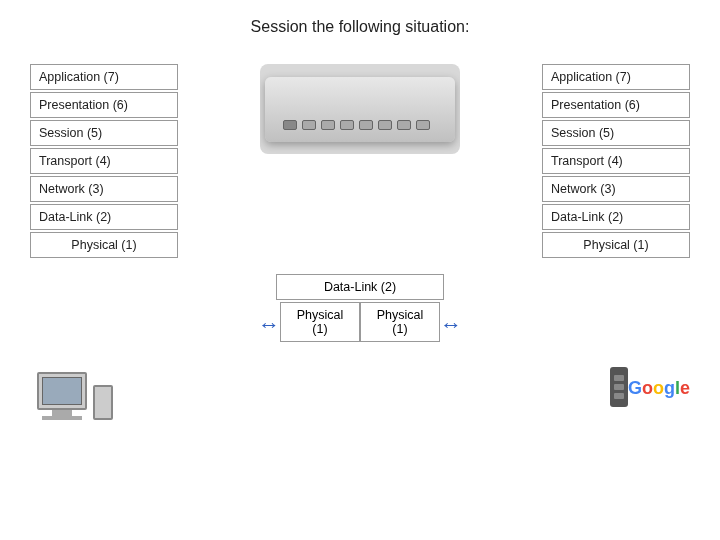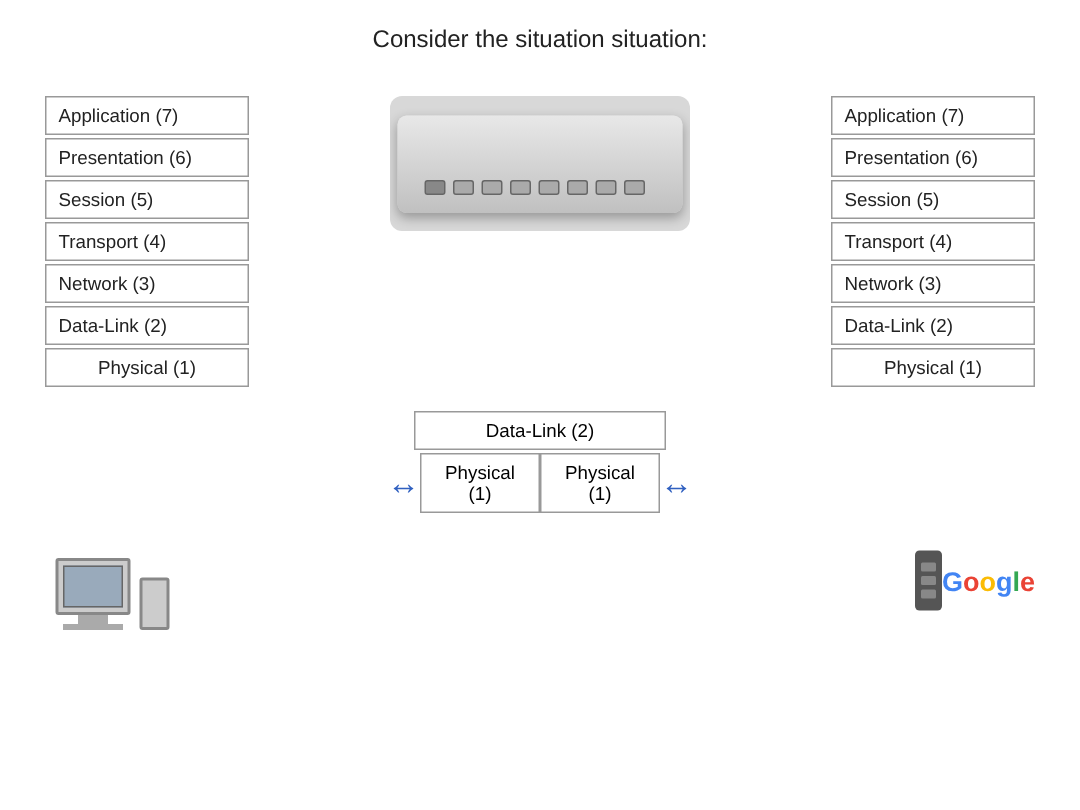--- a/index.html
+++ b/index.html
@@ -24,21 +24,21 @@
       flex-direction: row;
       align-items: flex-start;
       justify-content: space-between;
       padding: 18px 30px 0 30px;
       margin-top: 10px;
     }
     
     .osi-stack {
       display: flex;
       flex-direction: column;
-      width: 136px;
+      width: 148px;
     }
     .osi-layer {
       border: 1px solid #999;
       padding: 5px 8px;
       margin-bottom: 2px;
       text-align: left;
       background: #fff;
       font-size: 12.5px;
       color: #222;
       white-space: nowrap;
@@ -208,21 +208,21 @@
       flex-direction: row;
       align-items: center;
       justify-content: center;
       width: 100%;
       gap: 0;
     }
   </style>
 </head>
 <body>
 
-<div class="title">Consider the situation situation:</div>
+<div class="title">Session the following situation:</div>
 
 <div class="main-area">
 
   <div class="osi-stack">
     <div class="osi-layer">Application (7)</div>
     <div class="osi-layer">Presentation (6)</div>
     <div class="osi-layer">Session (5)</div>
     <div class="osi-layer">Transport (4)</div>
     <div class="osi-layer">Network (3)</div>
     <div class="osi-layer">Data-Link (2)</div>

